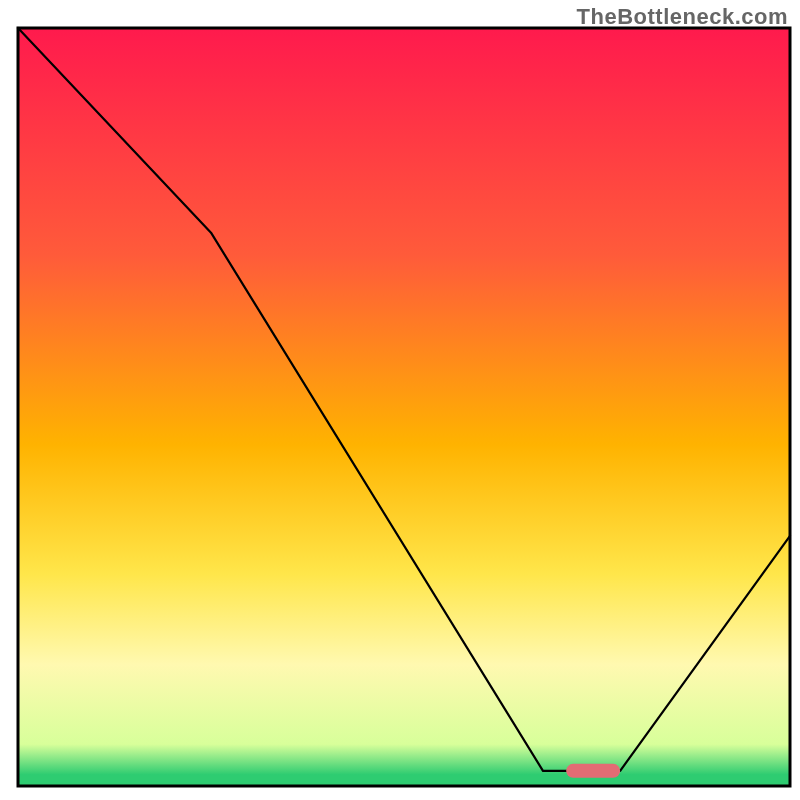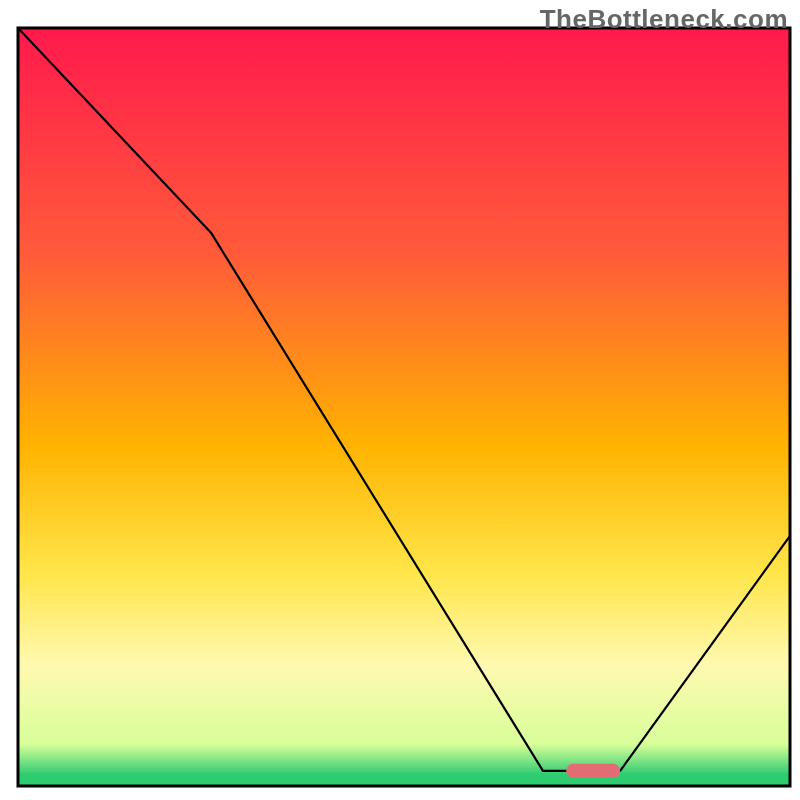--- a/index.html
+++ b/index.html
@@ -13,21 +13,21 @@
   .stage {
     position: relative;
     width: 800px;
     height: 800px;
   }
   .watermark {
     position: absolute;
     top: 4px;
     right: 12px;
     font-family: Arial, Helvetica, sans-serif;
-    font-size: 26px;
+    font-size: 22px;
     font-weight: 600;
     color: #666;
     letter-spacing: 0.5px;
     pointer-events: none;
   }
   svg {
     display: block;
   }
 </style>
 </head>

